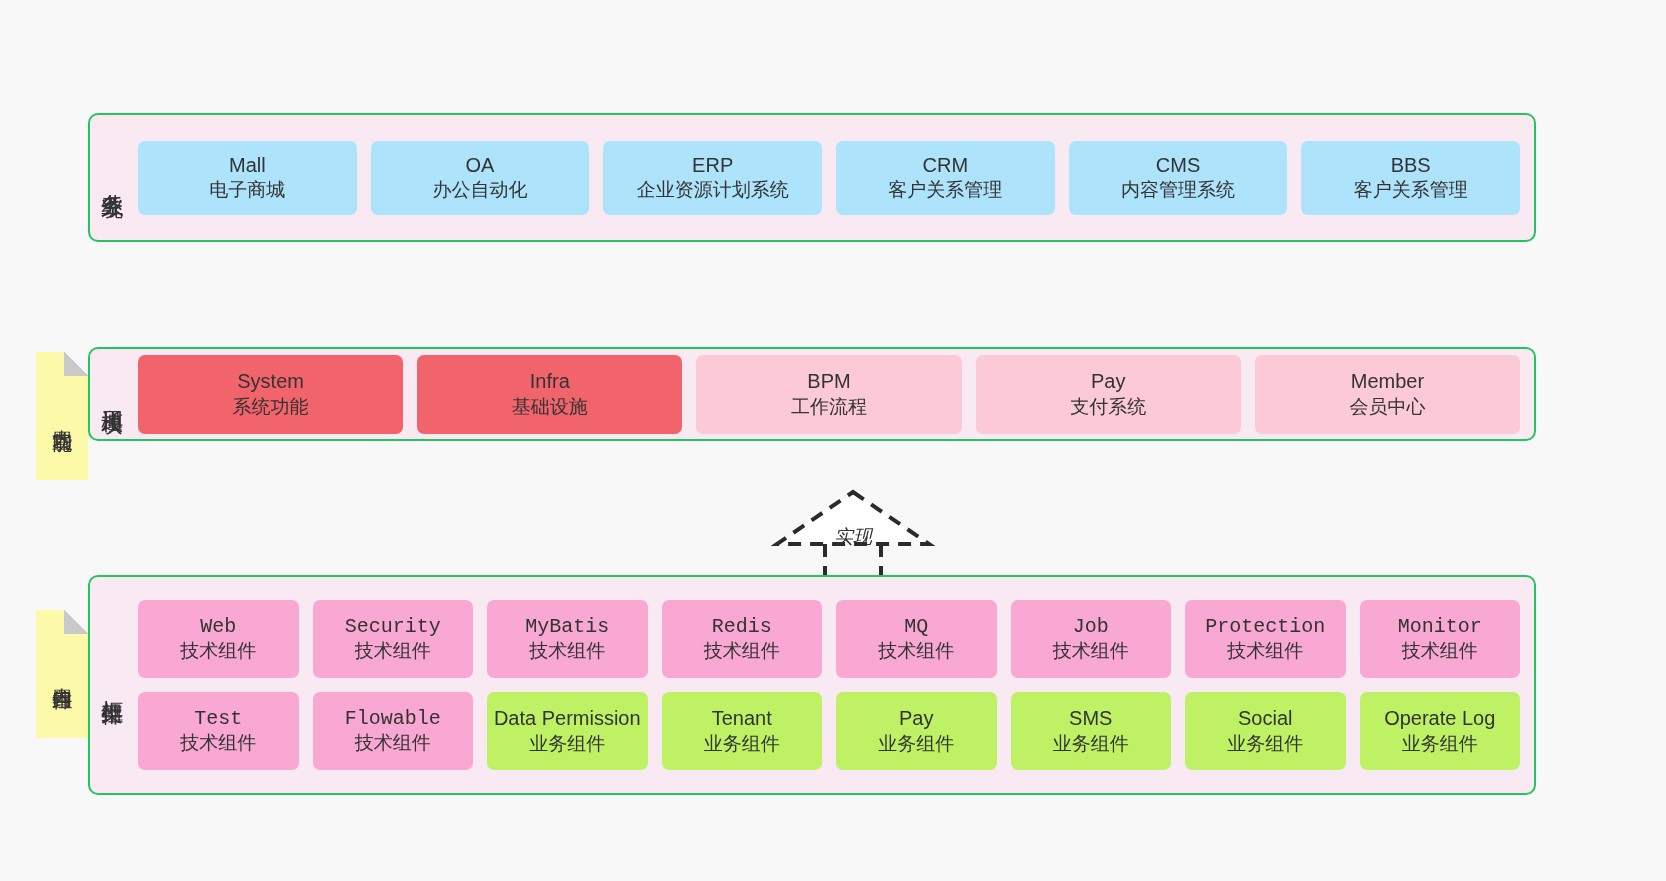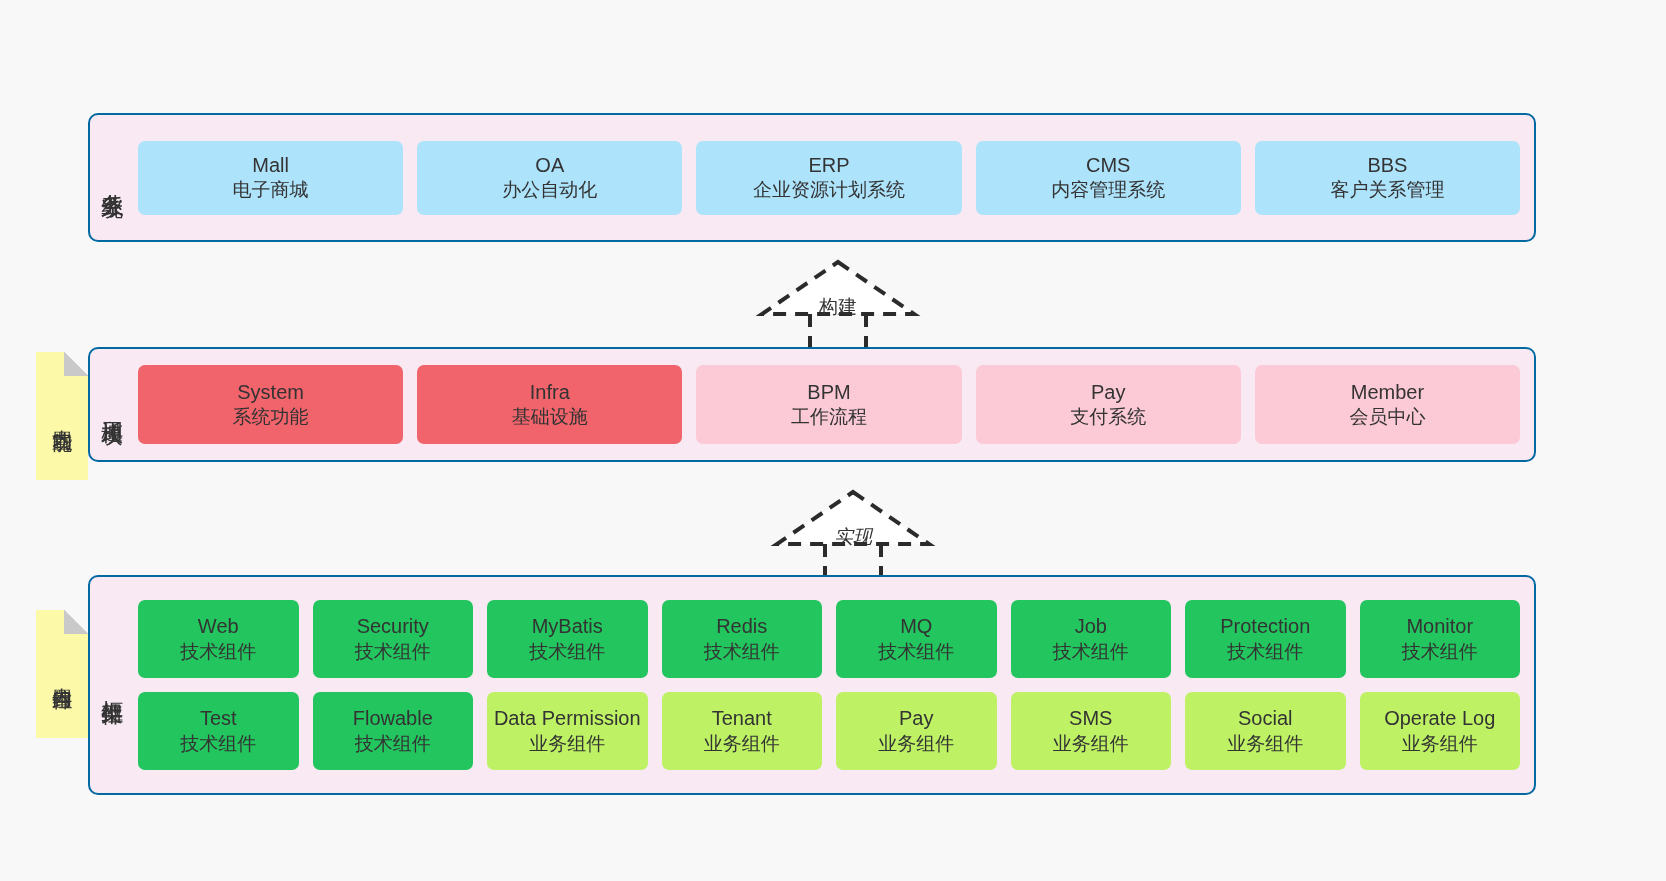--- a/index.html
+++ b/index.html
@@ -19,21 +19,21 @@
   .canvas {
     position: absolute;
     inset: 0;
   }
 
   
   .layer {
     position: absolute;
     box-sizing: border-box;
     background: #f9e9f3;
-    border: 2px solid #0369a1;
+    border: 2px solid #22c55e;
     border-radius: 10px;
     display: flex;
     align-items: stretch;
   }
 
   
   .layer-title {
     flex: 0 0 auto;
     width: 44px;
     display: flex;
@@ -86,32 +86,32 @@
   .card .card-cn {
     font-size: 19px;
     white-space: normal;
     word-break: break-word;
   }
 
   
   .c-blue       { background: #ade3fb; }
   .c-red        { background: #f2646b; }
   .c-pink       { background: #fbcad6; }
-  .c-green      { background: #22c55e; }
+  .c-green      { background: #f9a8d4; font-family: Liberation Mono, monospace; }
   .c-lightgreen { background: #bef264; }
 
   
   #layer-business {
     left: 88px;  top: 113px;  width: 1448px; height: 129px;
   }
   #layer-business .card { height: 74px; }
 
   
   #layer-modules {
-    left: 88px;  top: 347px;  width: 1448px; height: 115px;
+    left: 88px;  top: 347px;  width: 1448px; height: 94px;
   }
   #layer-modules .card { height: 79px; }
 
   
   #layer-framework {
     left: 88px;  top: 575px;  width: 1448px; height: 220px;
   }
   #layer-framework .card { height: 78px; }
 
   
@@ -184,45 +184,39 @@
         <div class="card c-blue">
           <span class="card-en">OA</span>
           <span class="card-cn">办公自动化</span>
         </div>
 
         <div class="card c-blue">
           <span class="card-en">ERP</span>
           <span class="card-cn">企业资源计划系统</span>
         </div>
 
+        <div class="card c-blue">
+          <span class="card-en">CRM</span>
+          <span class="card-cn">客户关系管理</span>
+        </div>
 
         <div class="card c-blue">
           <span class="card-en">CMS</span>
           <span class="card-cn">内容管理系统</span>
         </div>
 
         <div class="card c-blue">
           <span class="card-en">BBS</span>
           <span class="card-cn">客户关系管理</span>
         </div>
 
       </div>
     </div>
   </div>
 
-  <div class="arrow" id="arrow-build">
-    <svg viewBox="0 0 180 94" xmlns="http://www.w3.org/2000/svg">
-
-      <polygon points="90,6 166,58 14,58" fill="#ffffff" stroke="#2b2b2b" stroke-width="4" stroke-dasharray="13,9" stroke-linejoin="miter"></polygon>
-
-      <line x1="62" y1="58" x2="62" y2="94" stroke="#2b2b2b" stroke-width="4" stroke-dasharray="13,9"></line>
-      <line x1="118" y1="58" x2="118" y2="94" stroke="#2b2b2b" stroke-width="4" stroke-dasharray="13,9"></line>
-    </svg>
-    <span class="arrow-label">构建</span>
-  </div>
 
   <div class="sticky" id="sticky-builtin-features">
     <span>内置功能</span>
   </div>
 
   <div class="layer" id="layer-modules">
     <div class="layer-title">通用模块</div>
     <div class="layer-body">
       <div class="card-row">
 

